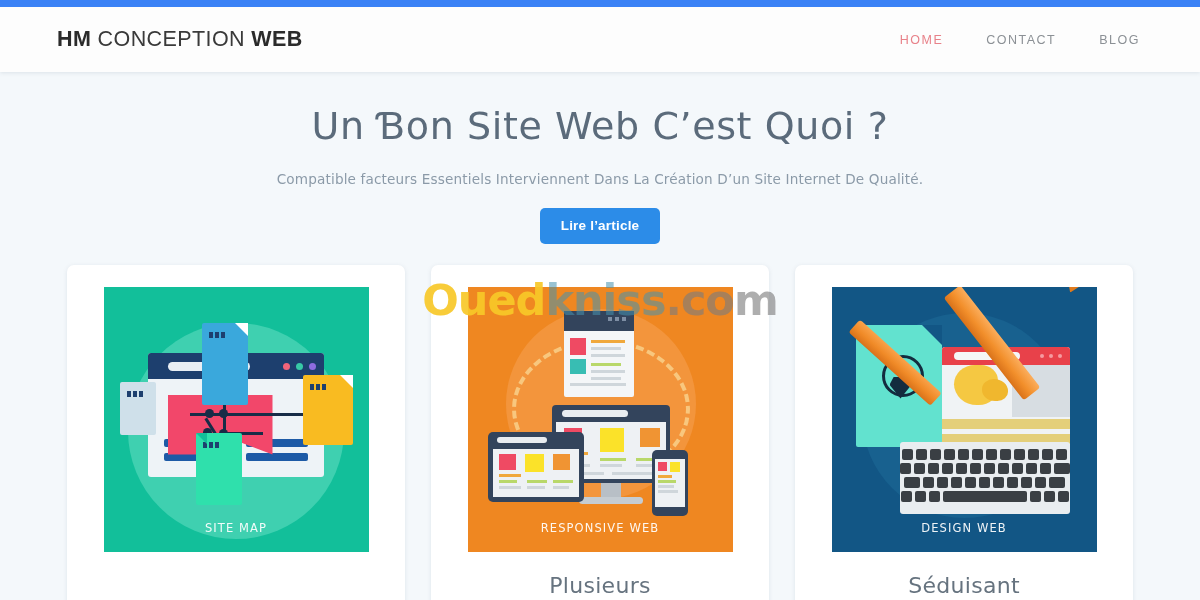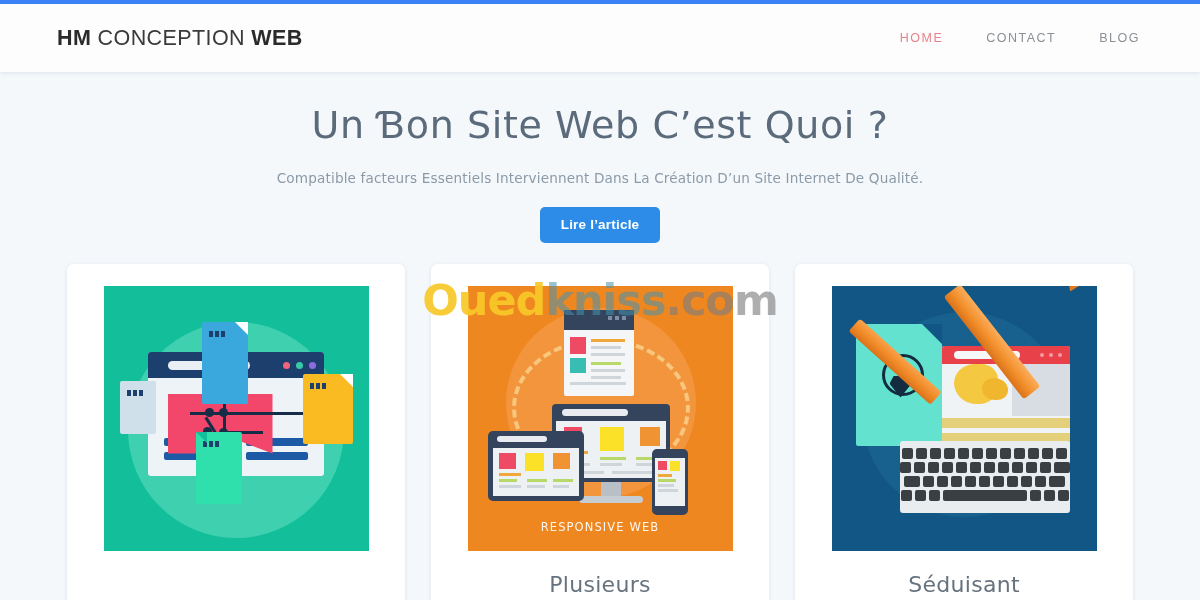--- a/index.html
+++ b/index.html
@@ -15,21 +15,21 @@
     font-family: "Liberation Sans", sans-serif;
     color: #5a6b78;
     -webkit-font-smoothing: antialiased;
   }
 
   
   .site-header {
     position: relative;
     height: 72px;
     background: #fdfdfd;
-    border-top: 4px solid #3b82f6;
+    border-top: 7px solid #3b82f6;
     box-shadow: 0 1px 4px rgba(80,100,120,0.14);
     display: flex;
     align-items: center;
     justify-content: space-between;
     padding: 0 60px 0 57px;
     z-index: 5;
   }
 
   .brand {
     font-size: 21.5px;
@@ -53,22 +53,21 @@
     text-decoration: none;
     color: #8b9095;
     font-family: "Liberation Sans", sans-serif;
     white-space: nowrap;
   }
   .nav-link.is-active { color: #e8828a; }
 
   
   .hero {
     text-align: center;
-    padding-top: 14px;
-    margin-top: 16px;
+    padding-top: 31px;
   }
   .hero-title {
     font-size: 38px;
     font-weight: normal;
     color: #5b6b7b;
     letter-spacing: 0.6px;
     line-height: 1.25;
     font-family: "DejaVu Sans", sans-serif;
   }
   .hero-subtitle {
@@ -403,20 +402,21 @@
           </span>
       </div>
       <div class="sm-card c-right">
         <span class="lines">
             <i></i>
             <i></i>
             <i></i>
           </span>
       </div>
 
+      <div class="card-caption">SITE MAP</div>
     </div>
   </article>
 
   <article class="feature-card">
     <div class="card-figure fig-responsive">
       <div class="rs-glow"></div>
       <div class="rs-arc"></div>
 
       <div class="rs-doc">
         <div class="hd">
@@ -560,20 +560,21 @@
           <span class="kb-key"></span>
             <span class="kb-key"></span>
             <span class="kb-key"></span>
             <span class="kb-key space"></span>
             <span class="kb-key"></span>
             <span class="kb-key"></span>
             <span class="kb-key"></span>
         </div>
       </div>
 
+      <div class="card-caption">DESIGN WEB</div>
     </div>
     <h3 class="card-title">Séduisant</h3>
 
   </article>
 </section>
 
 <div class="watermark" style="position:absolute;left:0;top:275px;">
   <span class="wm-a">Oued</span><span class="wm-b">kniss</span><span class="wm-c">.com</span>
 </div>
 

